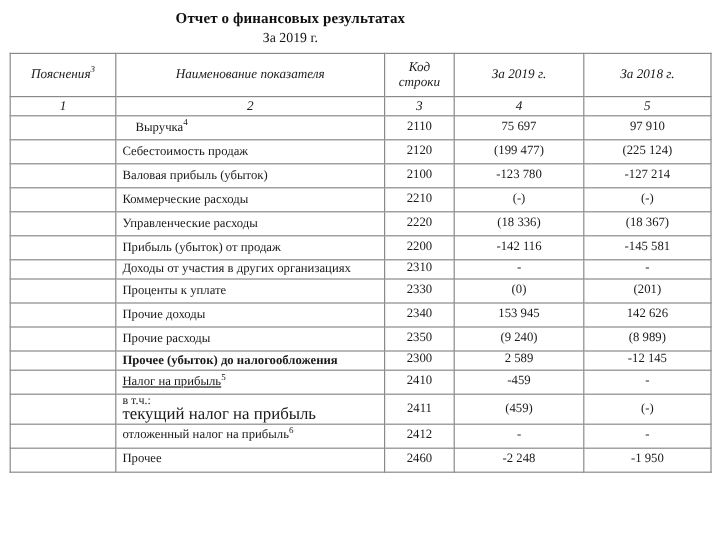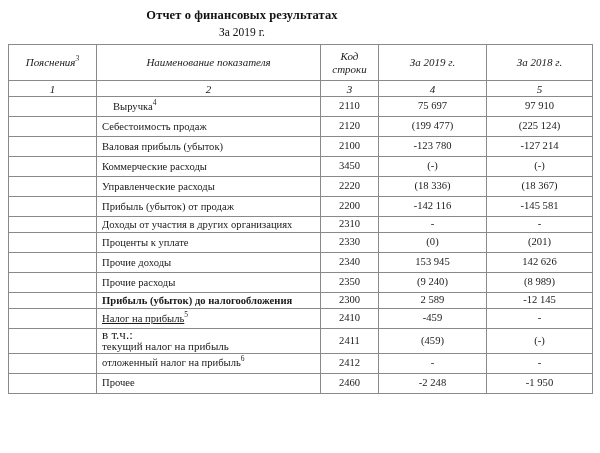--- a/index.html
+++ b/index.html
@@ -105,26 +105,26 @@
 
   td.name.bold { font-weight: bold; }
 
   .sup {
     font-size: 7.5px;
     vertical-align: super;
     line-height: 0;
   }
   .small-line {
     display: block;
-    font-size: 13px;
+    font-size: 10px;
     line-height: 11px;
   }
   .norm-line {
     display: block;
-    font-size: 11px;
+    font-size: 14px;
     line-height: 12.5px;
   }
   .wrap-line {
     display: block;
     line-height: 13.5px;
   }
 </style>
 </head>
 <body>
 
@@ -187,21 +187,21 @@
             </td>
             <td class="code">2100</td>
             <td class="num">-123 780</td>
             <td class="num">-127 214</td>
           </tr>
           <tr class="data">
             <td class="note"></td>
             <td class="name">
               <span class="wrap-line">Коммерческие расходы</span>
             </td>
-            <td class="code">3450</td>
+            <td class="code">2210</td>
             <td class="num">(-)</td>
             <td class="num">(-)</td>
           </tr>
           <tr class="data">
             <td class="note"></td>
             <td class="name">
               <span class="wrap-line">Управленческие расходы</span>
             </td>
             <td class="code">2220</td>
             <td class="num">(18 336)</td>
@@ -248,21 +248,21 @@
             <td class="name">
               <span class="wrap-line">Прочие расходы</span>
             </td>
             <td class="code">2350</td>
             <td class="num">(9 240)</td>
             <td class="num">(8 989)</td>
           </tr>
           <tr class="data tall">
             <td class="note"></td>
             <td class="name bold">
-              <span class="wrap-line">Прибыль (убыток) до налогообложения</span>
+              <span class="wrap-line">Прочее (убыток) до налогообложения</span>
             </td>
             <td class="code">2300</td>
             <td class="num">2 589</td>
             <td class="num">-12 145</td>
           </tr>
           <tr class="data">
             <td class="note"></td>
             <td class="name"><span class="wrap-line" style="display: inline; text-decoration: underline;">Налог на прибыль</span><span class="sup">5</span></td>
             <td class="code">2410</td>
             <td class="num">-459</td>

